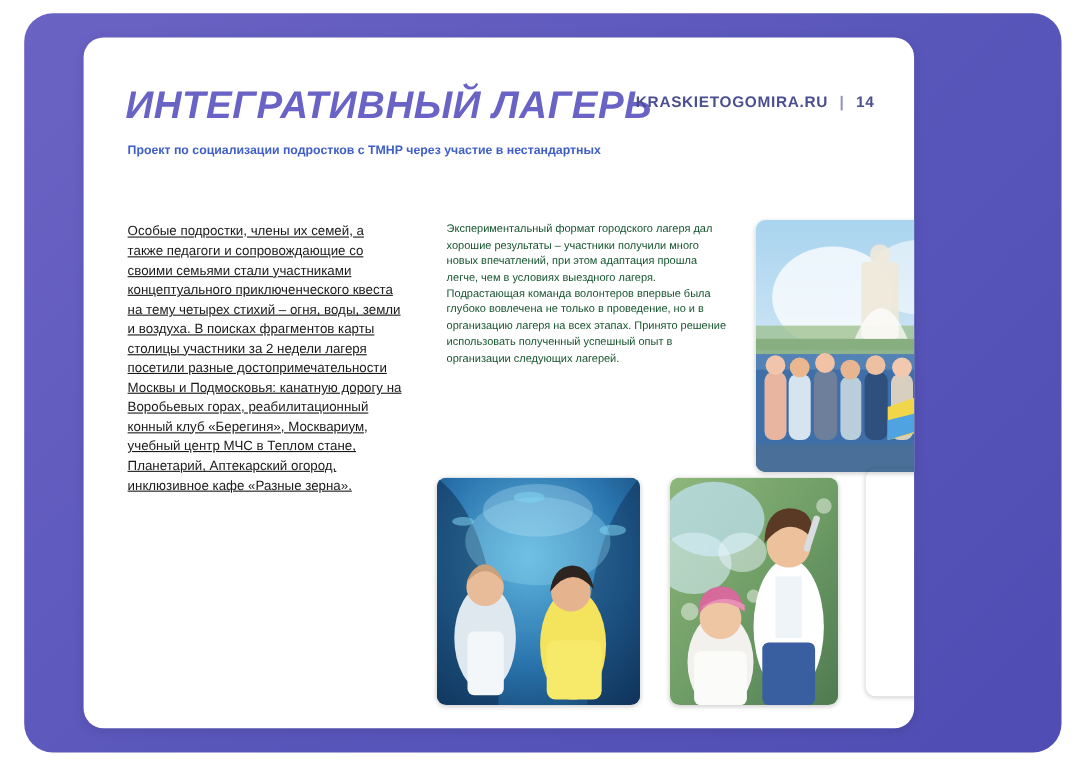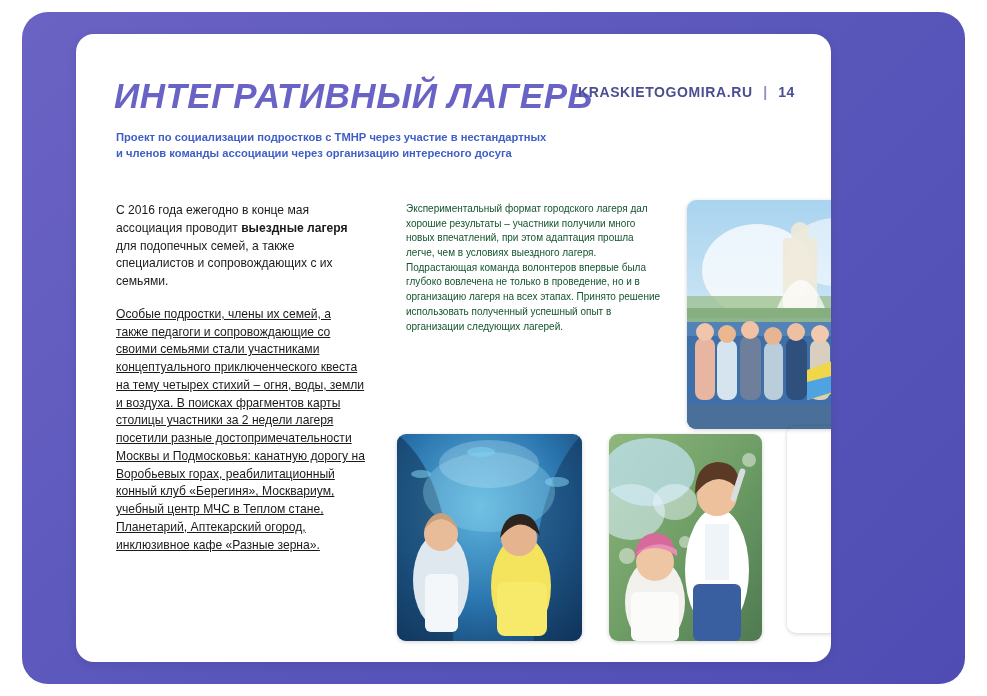--- a/index.html
+++ b/index.html
@@ -134,25 +134,23 @@
     <div class="title">ИНТЕГРАТИВНЫЙ ЛАГЕРЬ</div>
 
     <div class="meta">
       <span>KRASKIETOGOMIRA.RU</span>
       <span class="sep">|</span>
       <span>14</span>
     </div>
 
     <div class="subtitle">
       <div>Проект по социализации подростков с ТМНР через участие в нестандартных</div>
-      <div>и членов команды ассоциации через организацию интересного досуга</div>
     </div>
 
     <div class="col-left">
-      <p><span>С 2016 года ежегодно в конце мая ассоциация проводит </span><b>выездные лагеря</b><span> для подопечных семей, а также специалистов и сопровождающих с их семьями.</span></p>
       <p>Особые подростки, члены их семей, а также педагоги и сопровождающие со своими семьями стали участниками концептуального приключенческого квеста на тему четырех стихий – огня, воды, земли и воздуха. В поисках фрагментов карты столицы участники за 2 недели лагеря посетили разные достопримечательности Москвы и Подмосковья: канатную дорогу на Воробьевых горах, реабилитационный конный клуб «Берегиня», Москвариум, учебный центр МЧС в Теплом стане, Планетарий, Аптекарский огород, инклюзивное кафе «Разные зерна».</p>
     </div>
 
     <div class="col-mid">
       <p>Экспериментальный формат городского лагеря дал хорошие результаты – участники получили много новых впечатлений, при этом адаптация прошла легче, чем в условиях выездного лагеря. Подрастающая команда волонтеров впервые была глубоко вовлечена не только в проведение, но и в организацию лагеря на всех этапах. Принято решение использовать полученный успешный опыт в организации следующих лагерей.</p>
     </div>
 
     <div class="photo ph-top">
       <svg viewBox="0 0 228 229" preserveAspectRatio="none">
         <defs>

